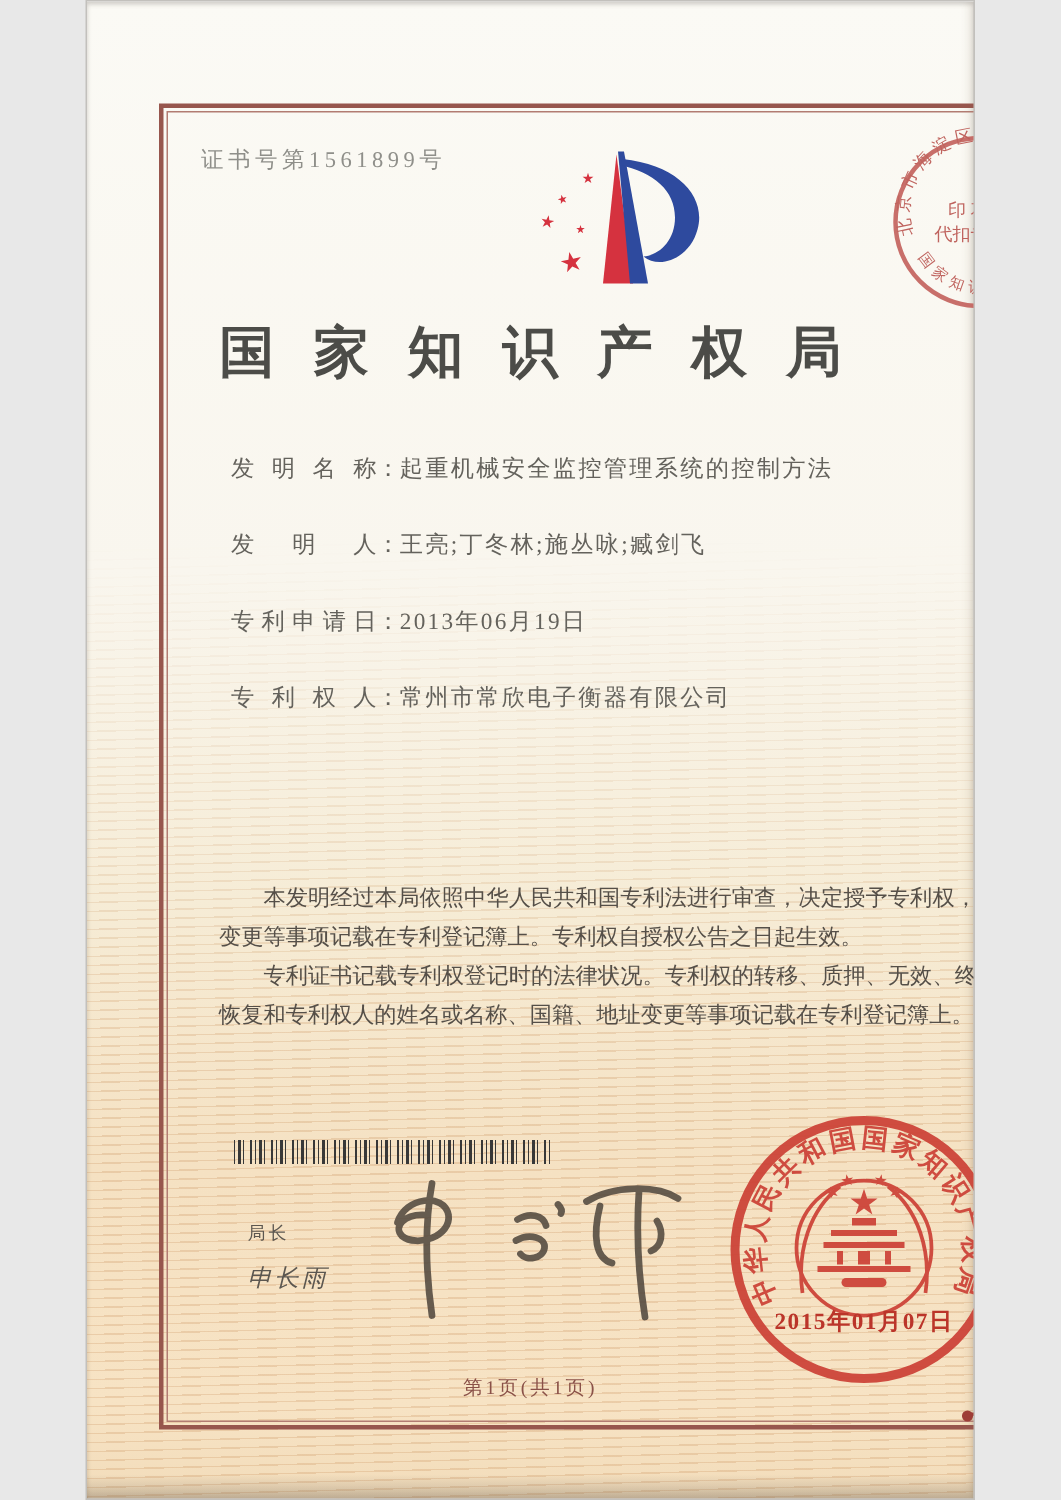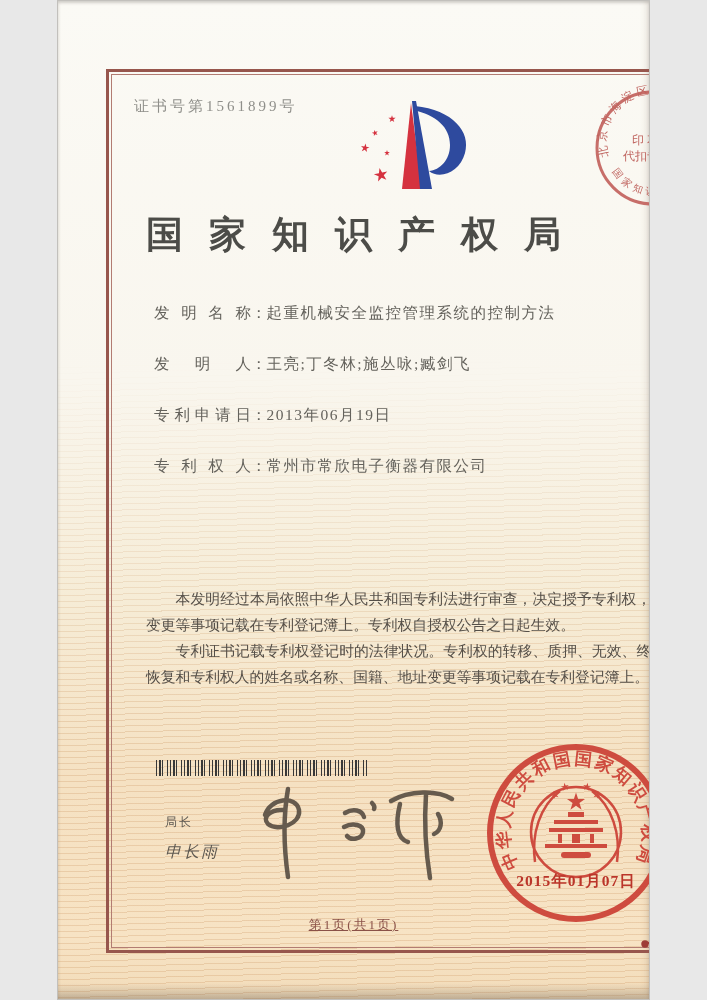--- a/index.html
+++ b/index.html
@@ -53,21 +53,21 @@
   .sig-name  { position:absolute; left:107px; top:841px; z-index:2; font-size:16px; color:#5c5750; letter-spacing:2px;font-style:italic; }
   .sig-svg { position:absolute; left:183px; top:772px; width:235px; height:118px; z-index:2; }
   .office-seal { position:absolute; left:425px; top:739px; width:186px; height:186px; z-index:2; opacity:.93; }
   .seal-date {
     position:absolute; left:427px; top:870px; width:182px; z-index:3; text-align:center;
     font-size:15.5px; font-weight:700; color:#bb352a; letter-spacing:1px;
   }
   .flourish { position:absolute; left:577px; top:843px; width:102px; height:112px; z-index:2; }
   .page-footer {
     position:absolute; left:0; right:0; top:915px; z-index:2; text-align:center;
-    font-size:13px; color:#8a5148; letter-spacing:2px;text-decoration:underline;
+    font-size:13px; color:#8a5148; letter-spacing:2px;
   }
   .scan-edge-bottom {
     position:absolute; left:0; right:0; bottom:0; height:16px; z-index:4;
     background:linear-gradient(180deg, rgba(0,0,0,0), rgba(100,92,84,.28));
   }
 </style>
 </head>
 <body>
 
 <div class="page">

